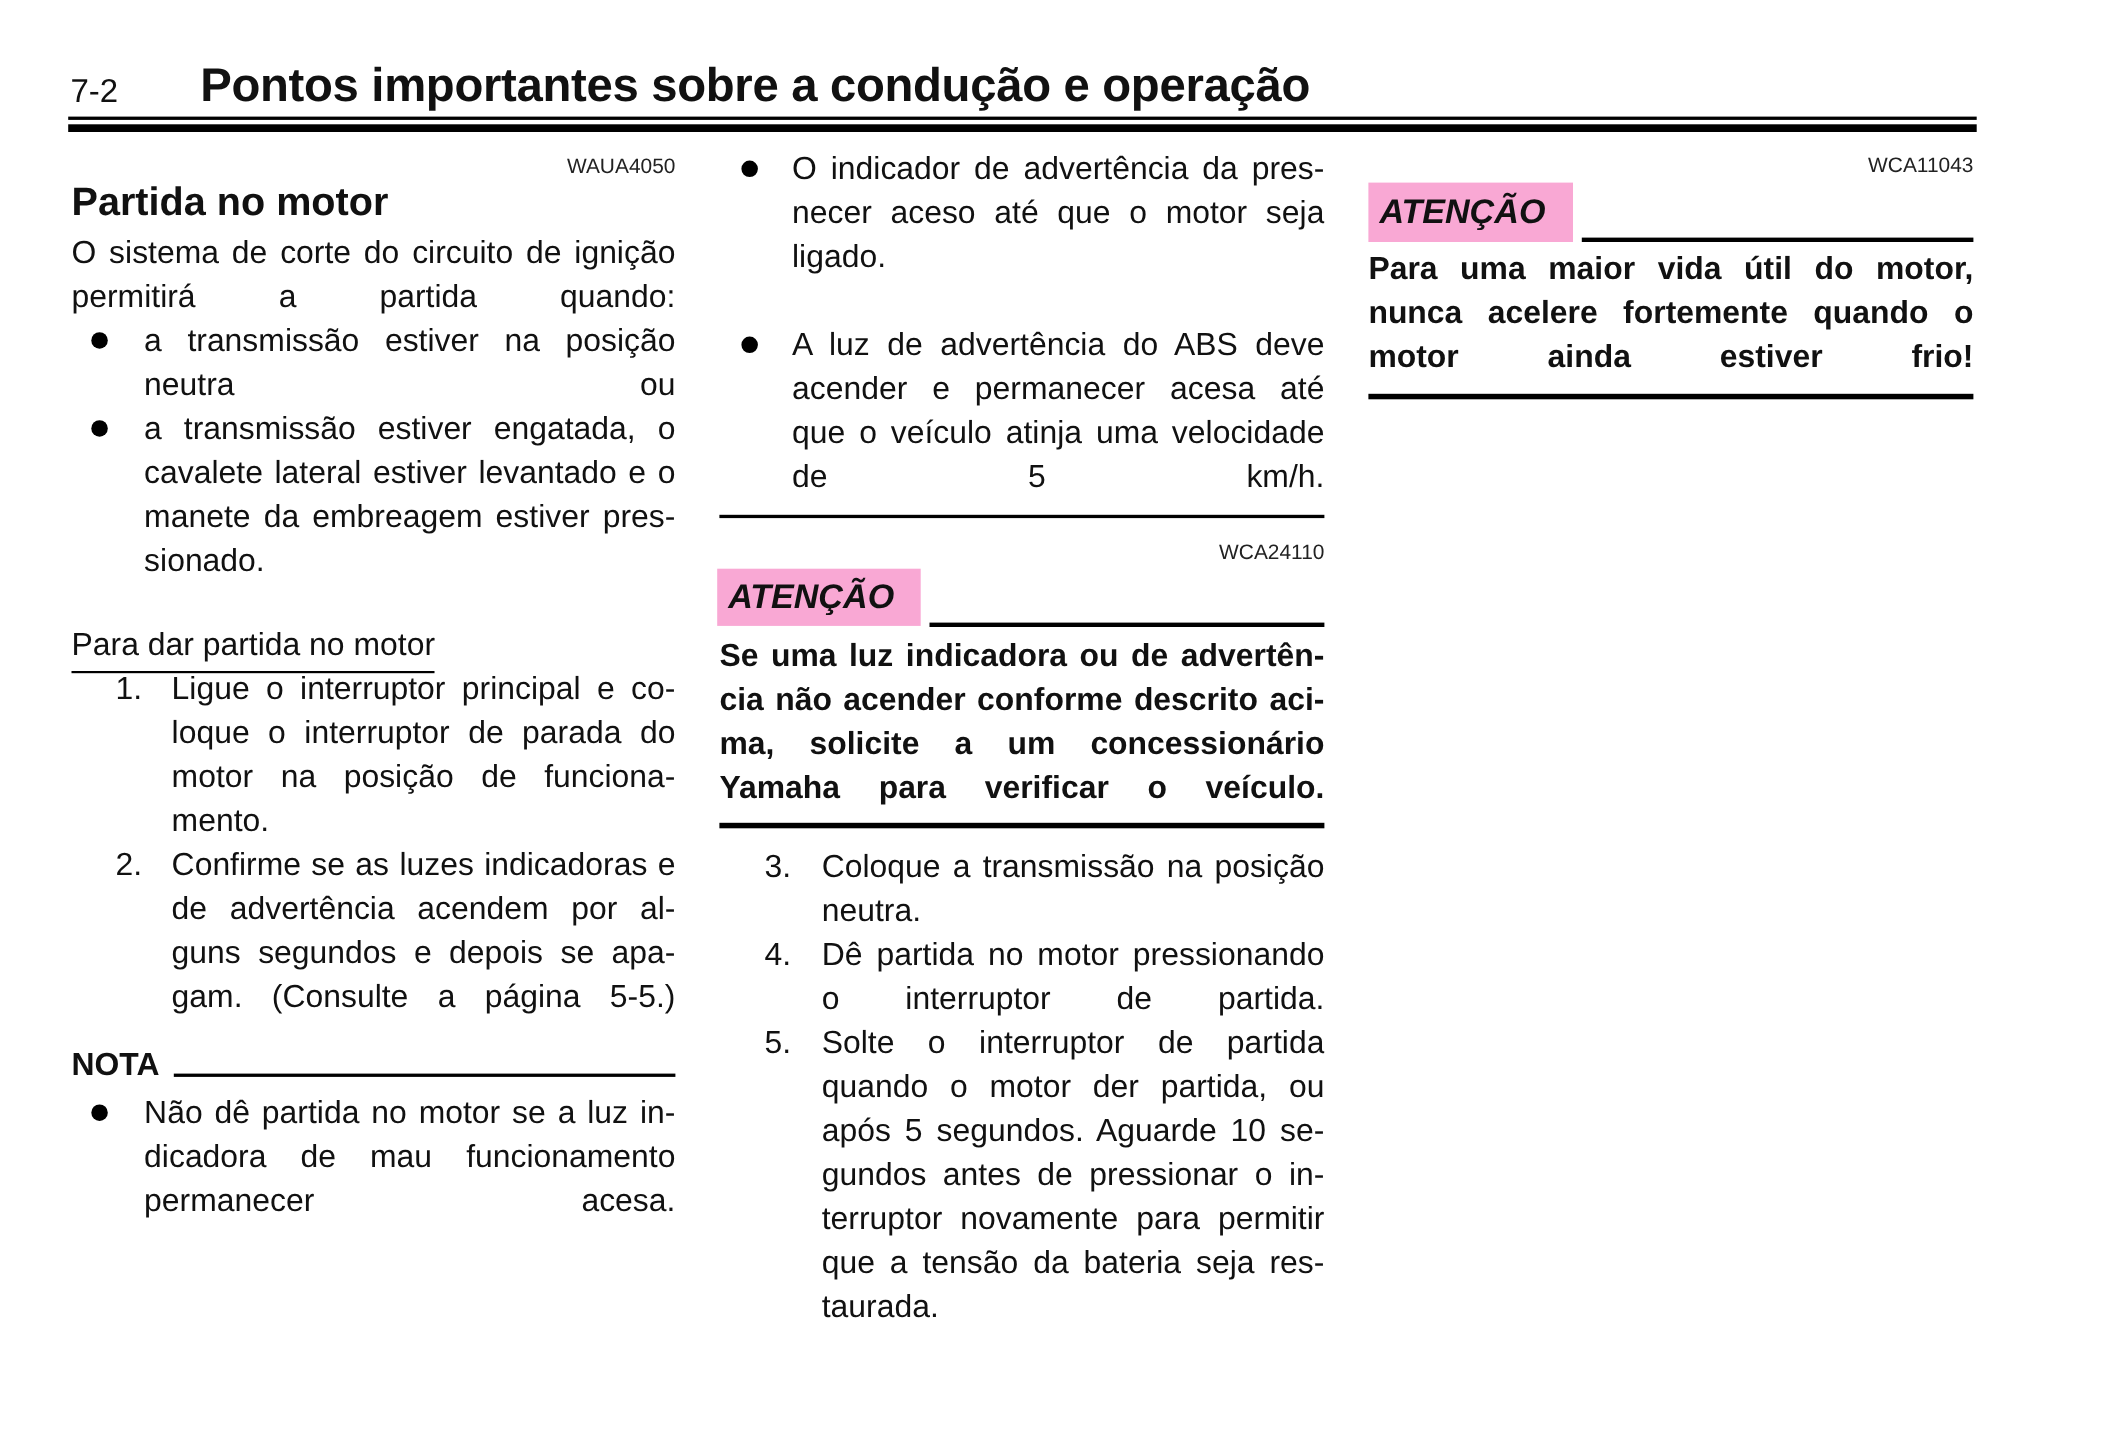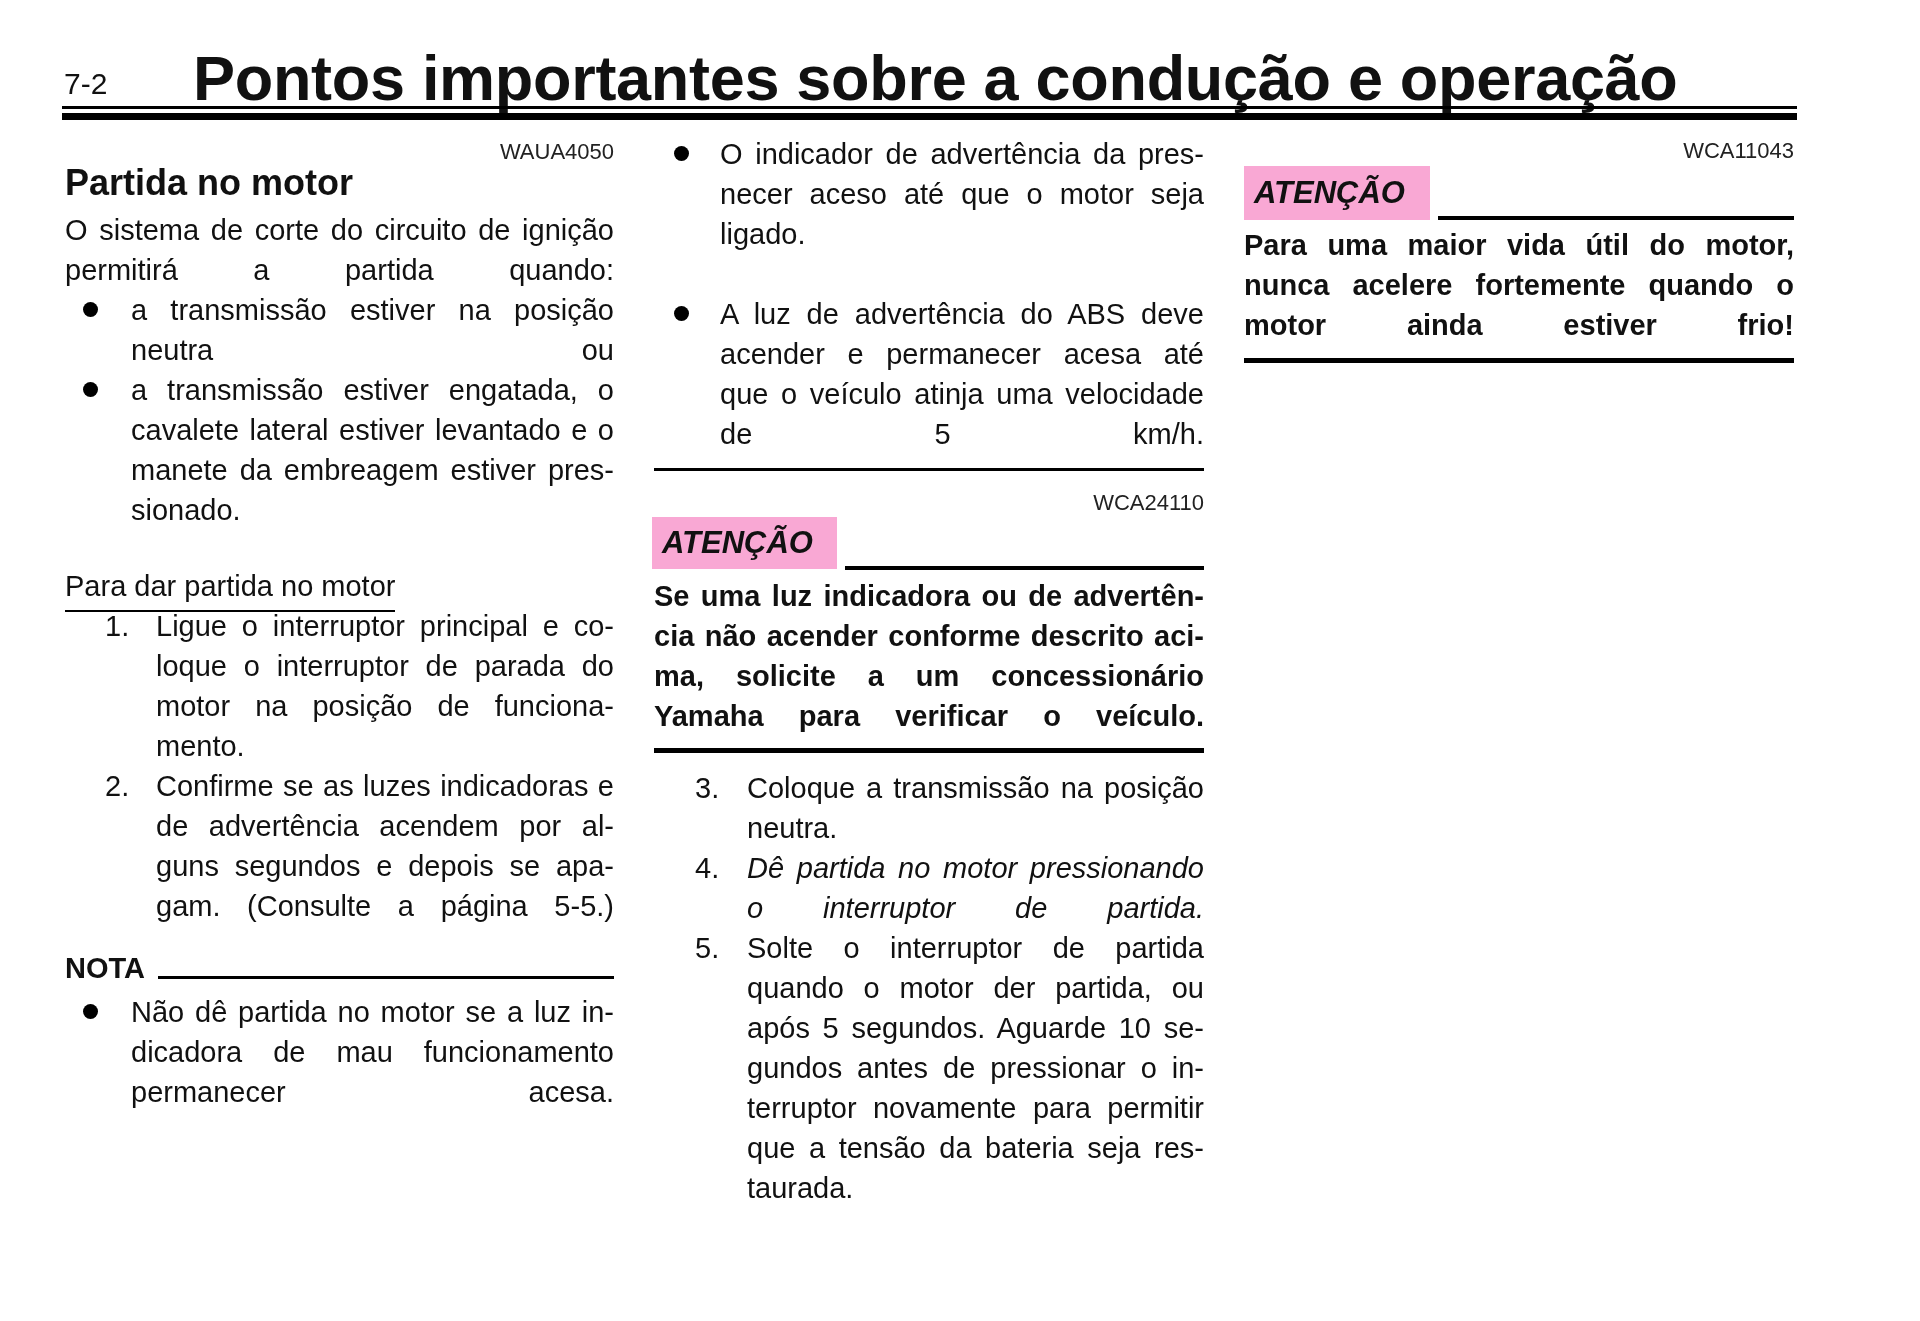--- a/index.html
+++ b/index.html
@@ -3,25 +3,25 @@
 <meta charset="utf-8">
 <style>
   html, body { margin: 0; padding: 0; background: #ffffff; }
   body {
     width: 1920px; height: 1321px; position: relative; overflow: hidden;
     font-family: "Liberation Sans", "DejaVu Sans", sans-serif;
     color: #111111;
   }
   .abs { position: absolute; }
   .page-num { left: 64px; top: 66px; font-size: 30px; line-height: 36px; }
-  .page-title { left: 193px; top: 50px; font-size: 63px; font-weight: bold; line-height: 56px; letter-spacing: -0.3px; white-space: nowrap; }
+  .page-title { left: 182px; top: 50px; font-size: 43px; font-weight: bold; line-height: 56px; letter-spacing: -0.3px; white-space: nowrap; }
   .rule-thin { left: 62px; top: 106px; width: 1735px; height: 3px; background: #000; }
   .rule-thick { left: 62px; top: 113px; width: 1735px; height: 7px; background: #000; }
 
-  .code { font-size: 22px; line-height: 26px; text-align: right; color: #222; }
+  .code { font-size: 19px; line-height: 26px; text-align: right; color: #222; }
   .h2 { font-size: 36px; font-weight: bold; line-height: 40px; }
   .txt { font-size: 29px; line-height: 40px; text-align: justify; text-align-last: justify; }
   .jl { display: block; text-align: justify; text-align-last: justify; height: 40px; overflow: hidden; }
   .ll { display: block; text-align: left; height: 40px; }
   .bold .jl, .bold .ll { font-weight: bold; }
   .bullet { width: 15px; height: 15px; border-radius: 50%; background: #000; }
   .num { font-size: 29px; line-height: 40px; }
   .subhead { font-size: 29px; line-height: 40px; border-bottom: 2px solid #000; padding-bottom: 4px; white-space: nowrap; }
   .nota-label { font-size: 29px; font-weight: bold; line-height: 40px; }
   .hr { background: #000; }
@@ -117,21 +117,21 @@
   </div>
   <div class="abs hr" style="left:654px; top:748px; width:550px; height:5px;"></div>
 
   <div class="abs num" style="left:695px; top:768px;">3.</div>
   <div class="abs txt" style="left:747px; top:768px; width:457px;">
     <span class="jl">Coloque a transmissão na posição</span>
     <span class="ll">neutra.</span>
   </div>
 
   <div class="abs num" style="left:695px; top:848px;">4.</div>
-  <div class="abs txt" style="left:747px; top:848px; width:457px;font-style:italic;">
+  <div class="abs txt" style="left:747px; top:848px; width:457px;">
     <span class="jl">Dê partida no motor pressionando</span>
     <span class="ll">o interruptor de partida.</span>
   </div>
 
   <div class="abs num" style="left:695px; top:928px;">5.</div>
   <div class="abs txt" style="left:747px; top:928px; width:457px;">
     <span class="jl">Solte o interruptor de partida</span>
     <span class="jl">quando o motor der partida, ou</span>
     <span class="jl">após 5 segundos. Aguarde 10 se-</span>
     <span class="jl">gundos antes de pressionar o in-</span>

